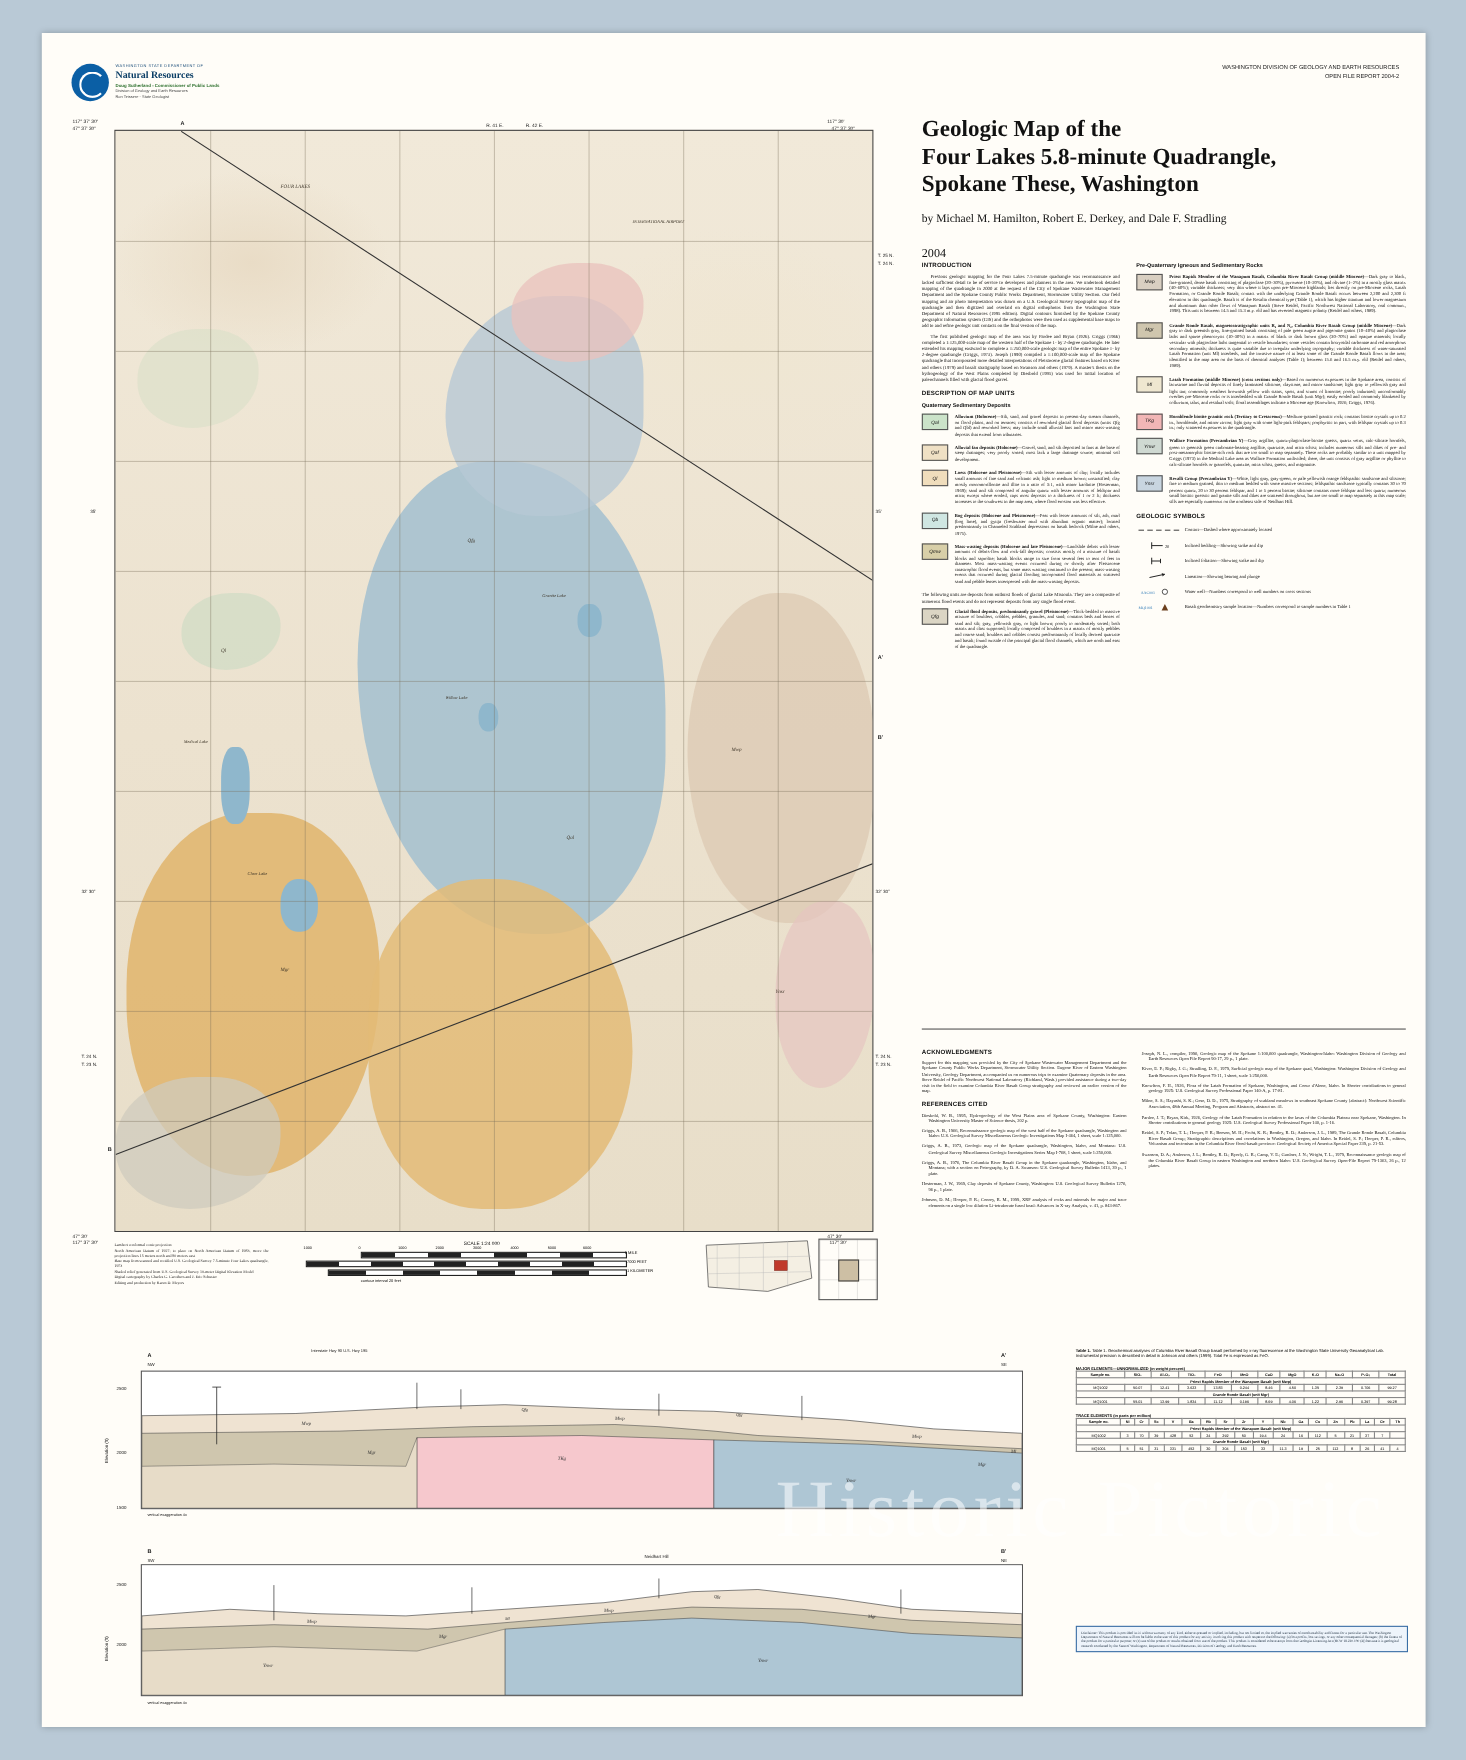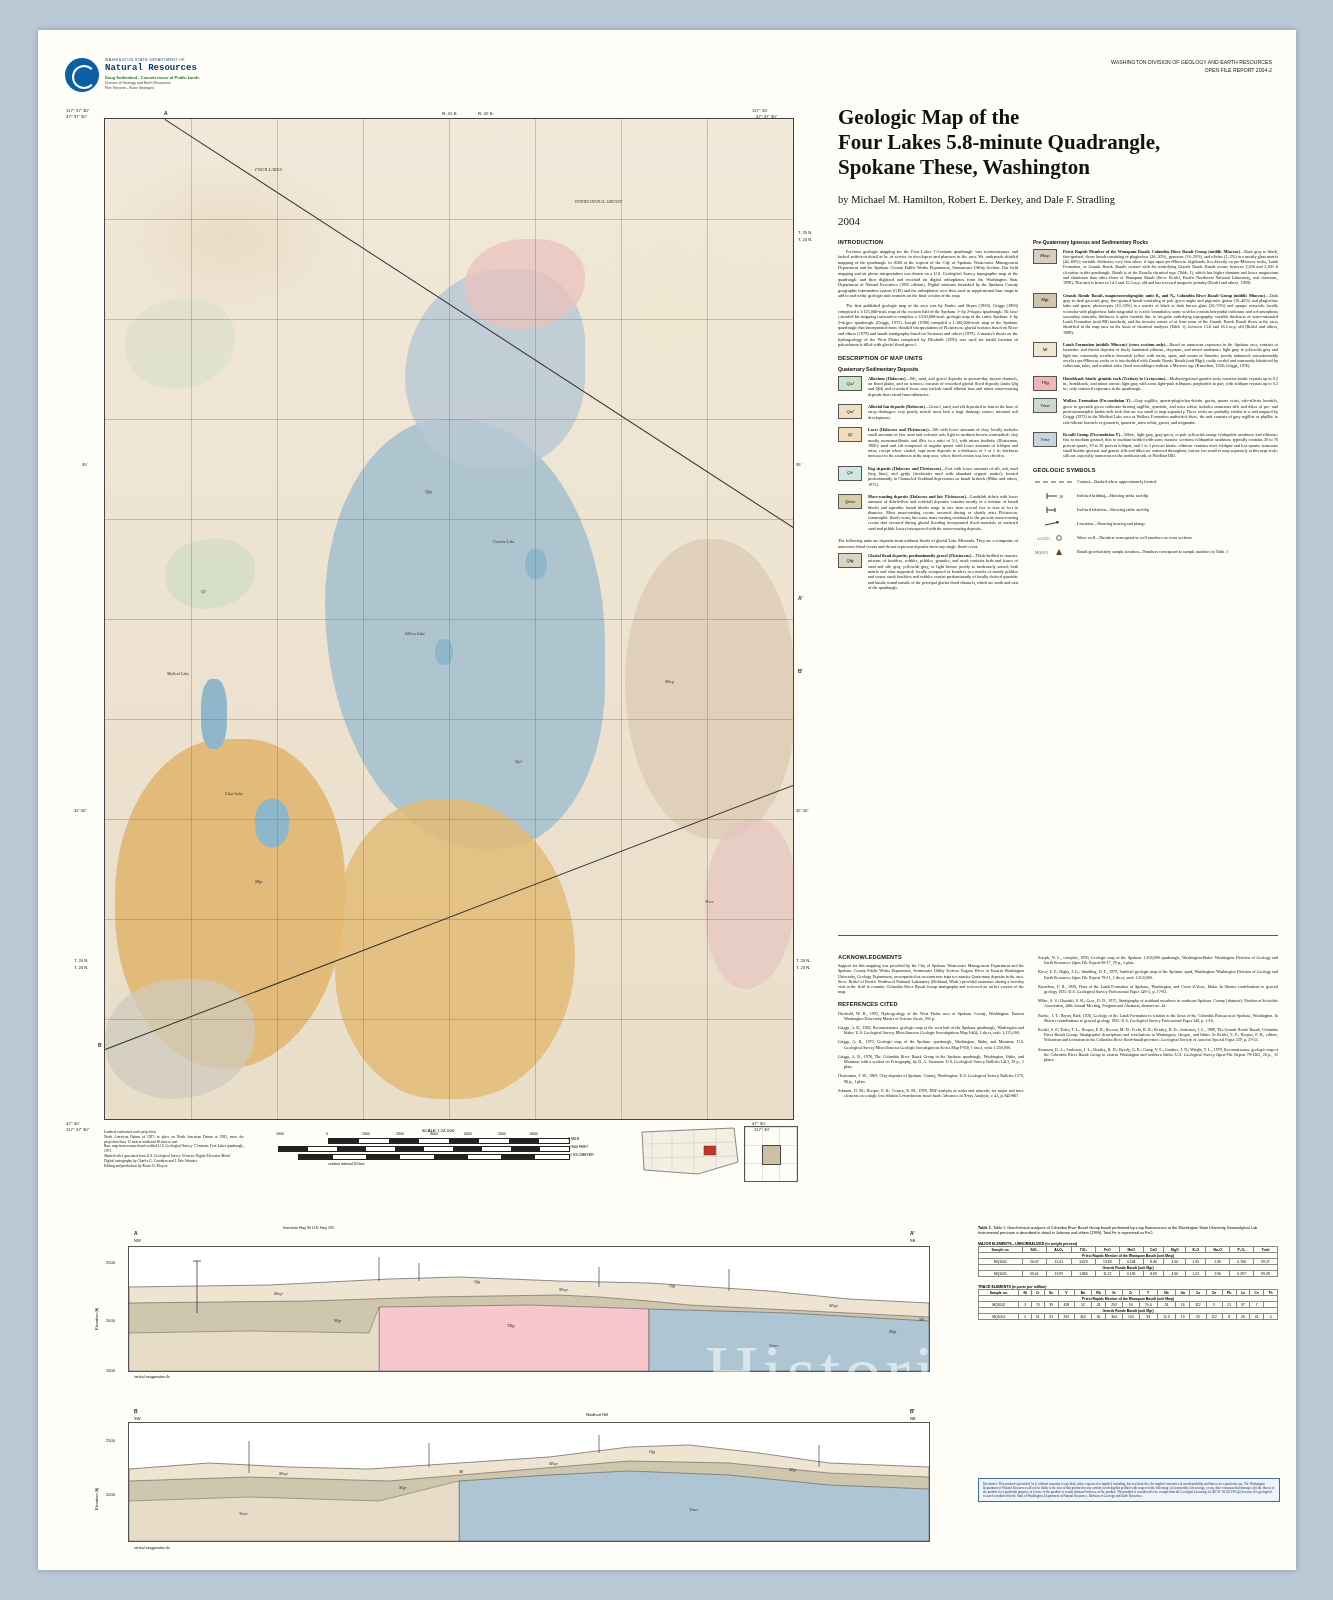--- a/index.html
+++ b/index.html
@@ -4,29 +4,29 @@
 <style>
   html,body{margin:0;padding:0;background:#b9c9d6;}
   body{font-family:"Liberation Serif", serif;}
   #page{position:relative;width:1333px;height:1600px;background:#b9c9d6;overflow:hidden;}
   #sheet{position:absolute;left:38px;top:30px;width:1258px;height:1540px;background:#fffdf8;box-shadow:0 0 6px rgba(0,0,0,.25);}
   
   .dnr-logo{position:absolute;left:27px;top:26px;width:250px;height:48px;}
   .dnr-mark{position:absolute;left:0;top:2px;width:34px;height:34px;border-radius:50%;background:#0b5fa5;}
   .dnr-mark:after{content:"";position:absolute;left:7px;top:7px;width:20px;height:20px;border-radius:50%;border:2px solid #fff;border-right-color:transparent;}
   .dnr-t1{position:absolute;left:40px;top:2px;font-family:"Liberation Sans",sans-serif;font-size:3.6px;letter-spacing:.4px;color:#1b4e7a;}
-  .dnr-t2{position:absolute;left:40px;top:7px;font-family:Liberation Mono, monospace;font-size:9px;font-weight:bold;color:#0b3e66;}
+  .dnr-t2{position:absolute;left:40px;top:7px;font-family:Liberation Serif, serif;font-size:9px;font-weight:bold;color:#0b3e66;}
   .dnr-t3{position:absolute;left:40px;top:19px;font-family:"Liberation Sans",sans-serif;font-size:4px;color:#2c6f2c;font-weight:bold;}
   .dnr-t4{position:absolute;left:40px;top:25px;font-family:"Liberation Sans",sans-serif;font-size:3.6px;color:#444;}
   .dnr-t5{position:absolute;left:40px;top:30px;font-family:"Liberation Sans",sans-serif;font-size:3.6px;color:#444;}
   .ofr{position:absolute;right:24px;top:28px;text-align:right;font-family:"Liberation Sans",sans-serif;font-size:5.2px;color:#222;line-height:8px;}
   .title-block{position:absolute;left:800px;top:75px;width:440px;text-align:left;}
   .t-main{font-size:21px;font-weight:bold;color:#111;line-height:25px;}
   .t-auth{margin-top:14px;font-size:10.5px;color:#111;}
-  .t-year{margin-top:10px;font-size:11px;color:#111;}
+  .t-year{margin-top:20px;font-size:11px;color:#111;}
   
   #map{position:absolute;left:66px;top:88px;width:688px;height:1000px;border:1px solid #444;background:#efe7d8;overflow:hidden;}
   .mapcanvas{position:absolute;inset:0;}
   .blob{position:absolute;border-radius:50% 40% 55% 45%;}
   .grid-v,.grid-h{position:absolute;background:rgba(120,110,90,.35);}
   .grid-v{width:1px;top:0;bottom:0;}
   .grid-h{height:1px;left:0;right:0;}
   .xline{position:absolute;height:1px;background:#333;transform-origin:0 0;}
   .corner{position:absolute;font-family:"Liberation Sans",sans-serif;font-size:4.4px;color:#222;}
   .unitlbl{position:absolute;font-family:"Liberation Serif",serif;font-size:4.6px;font-style:italic;color:#3b3326;}

